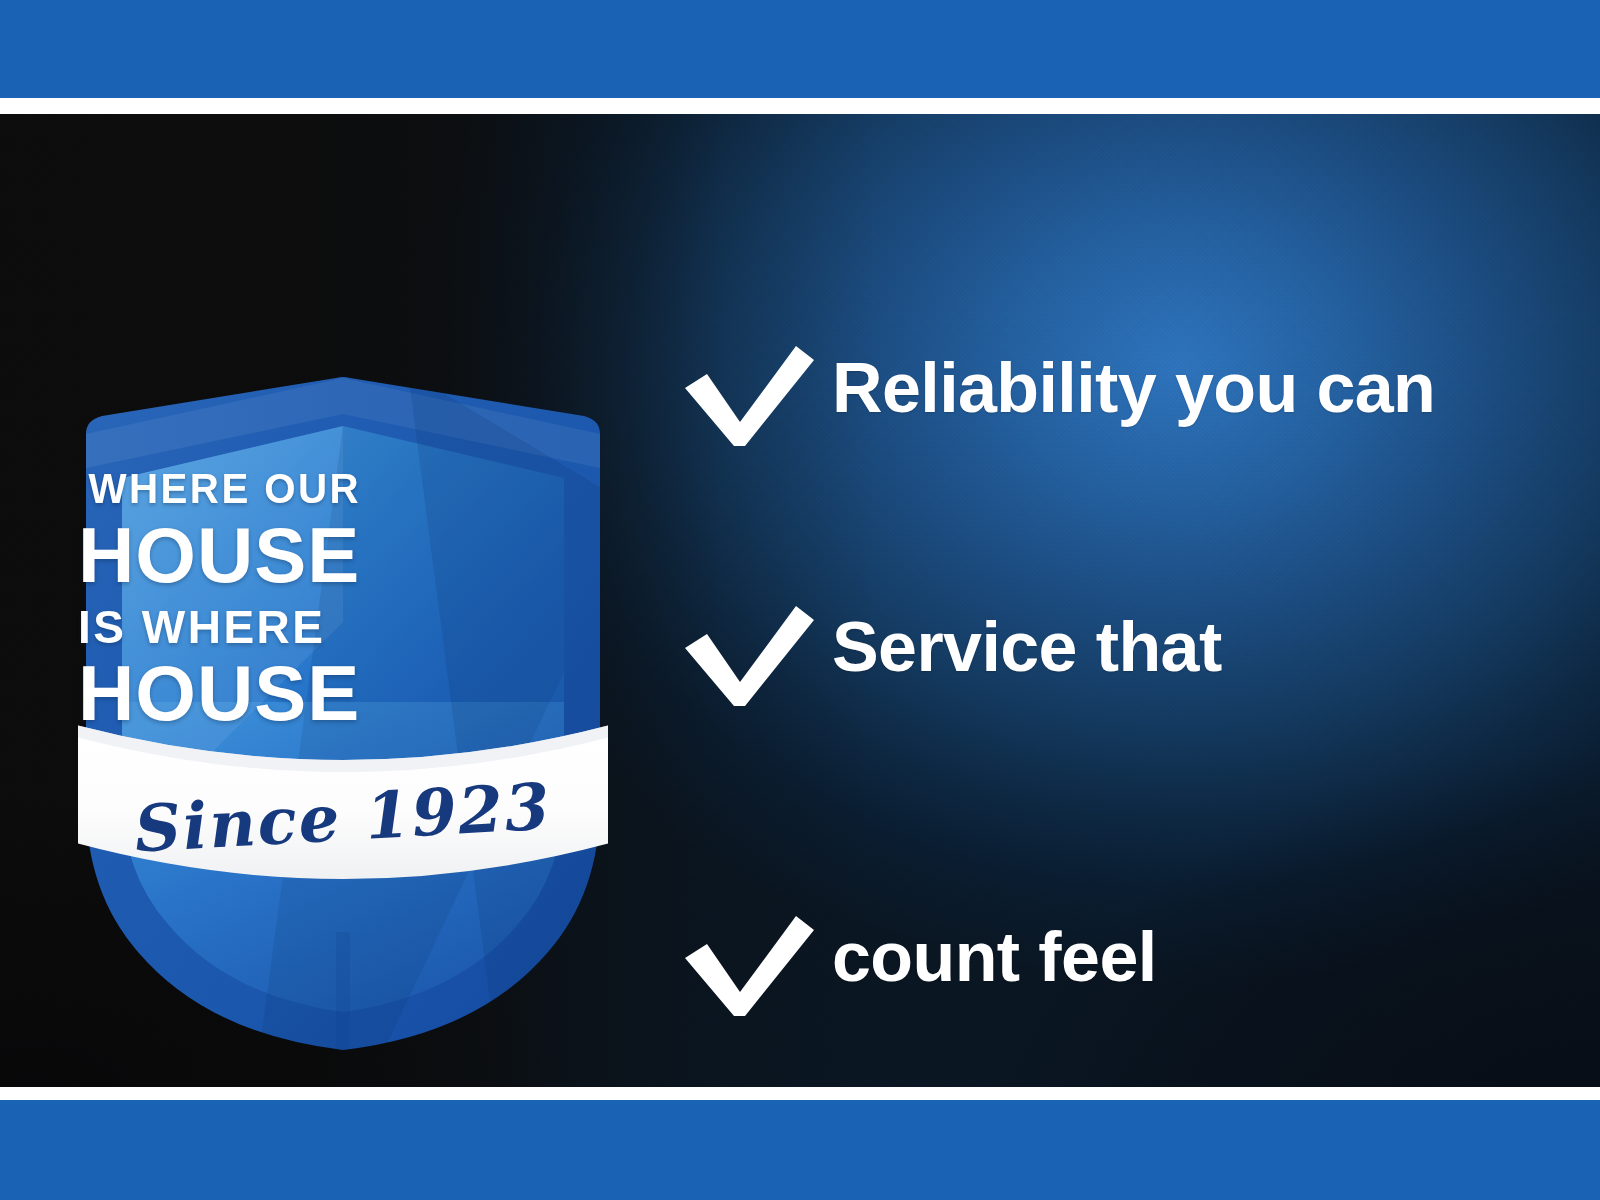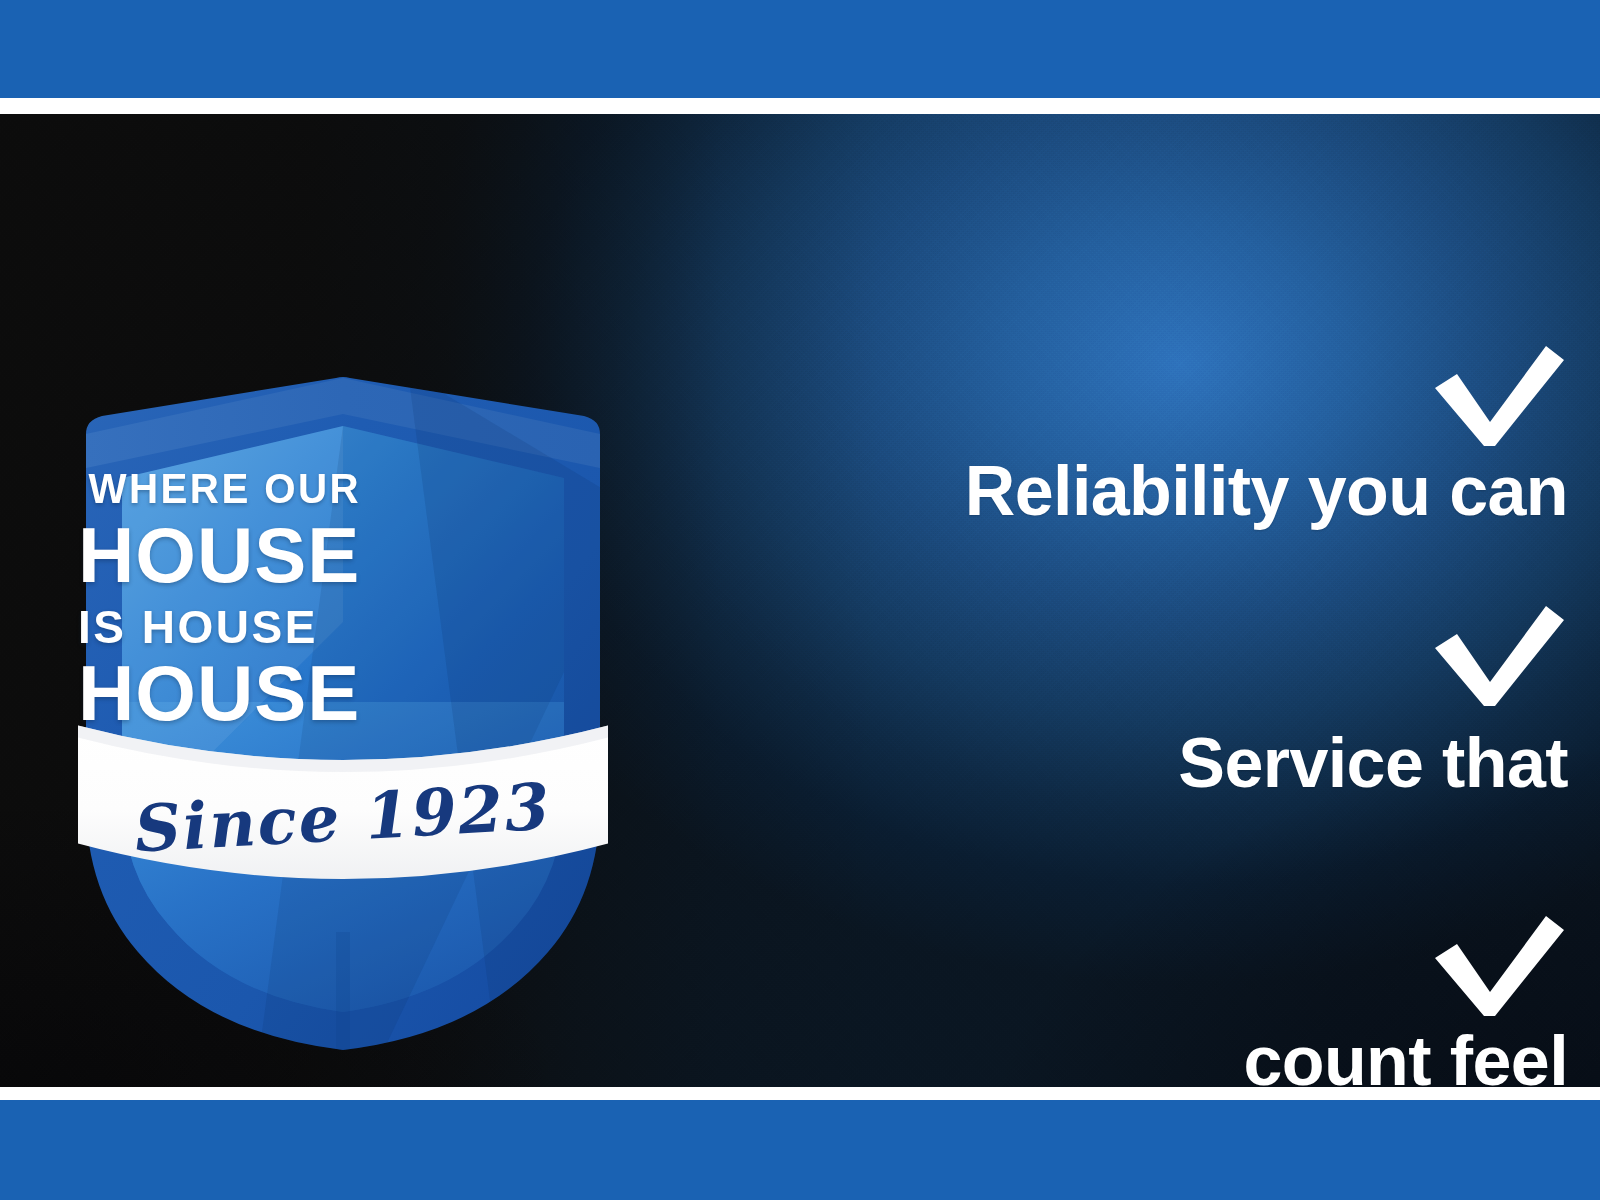--- a/index.html
+++ b/index.html
@@ -176,25 +176,24 @@
     position: absolute;
     left: 668px;
     top: 150px;
     width: 900px;
   }
   .bullet {
     position: absolute;
     left: 0;
     width: 900px;
     display: flex;
-    align-items: flex-end;
-    flex-direction: column;
+    align-items: center;
   }
   #bullet-0 { top: 58px; }
-  #bullet-1 { top: 318px; gap: 12px; }
+  #bullet-1 { top: 318px; }
   #bullet-2 { top: 628px; }
 
   .check {
     flex: 0 0 auto;
     width: 150px;
     height: 130px;
     margin-top: 4px;
   }
   .check svg { display:block; width:150px; height:130px; }
 
@@ -286,21 +285,21 @@
           <path d="M258,560 L272,560 L272,680 L265,690 L258,680 Z" fill="#0d3f86" opacity="0.18"></path>
         </g>
 
         <path d="M-6,352 Q265,424 536,352 L536,470 Q265,544 -6,470 Z" fill="url(#gRibbon)"></path>
         <path d="M-6,352 Q265,424 536,352 L536,364 Q265,436 -6,364 Z" fill="#e6e8ec" opacity="0.55"></path>
       </svg>
 
       <div id="logo-text">
         <div class="lg-sm">WHERE OUR</div>
         <div class="lg-big">HOUSE</div>
-        <div class="lg-sm2">IS HOUSE</div>
+        <div class="lg-sm2">IS WHERE</div>
         <div class="lg-big2">HOUSE</div>
       </div>
 
       <div id="ribbon-text">Since 1923</div>
     </div>
 
     <div id="bullets">
 
       <div class="bullet" id="bullet-0">
         <span class="check">

